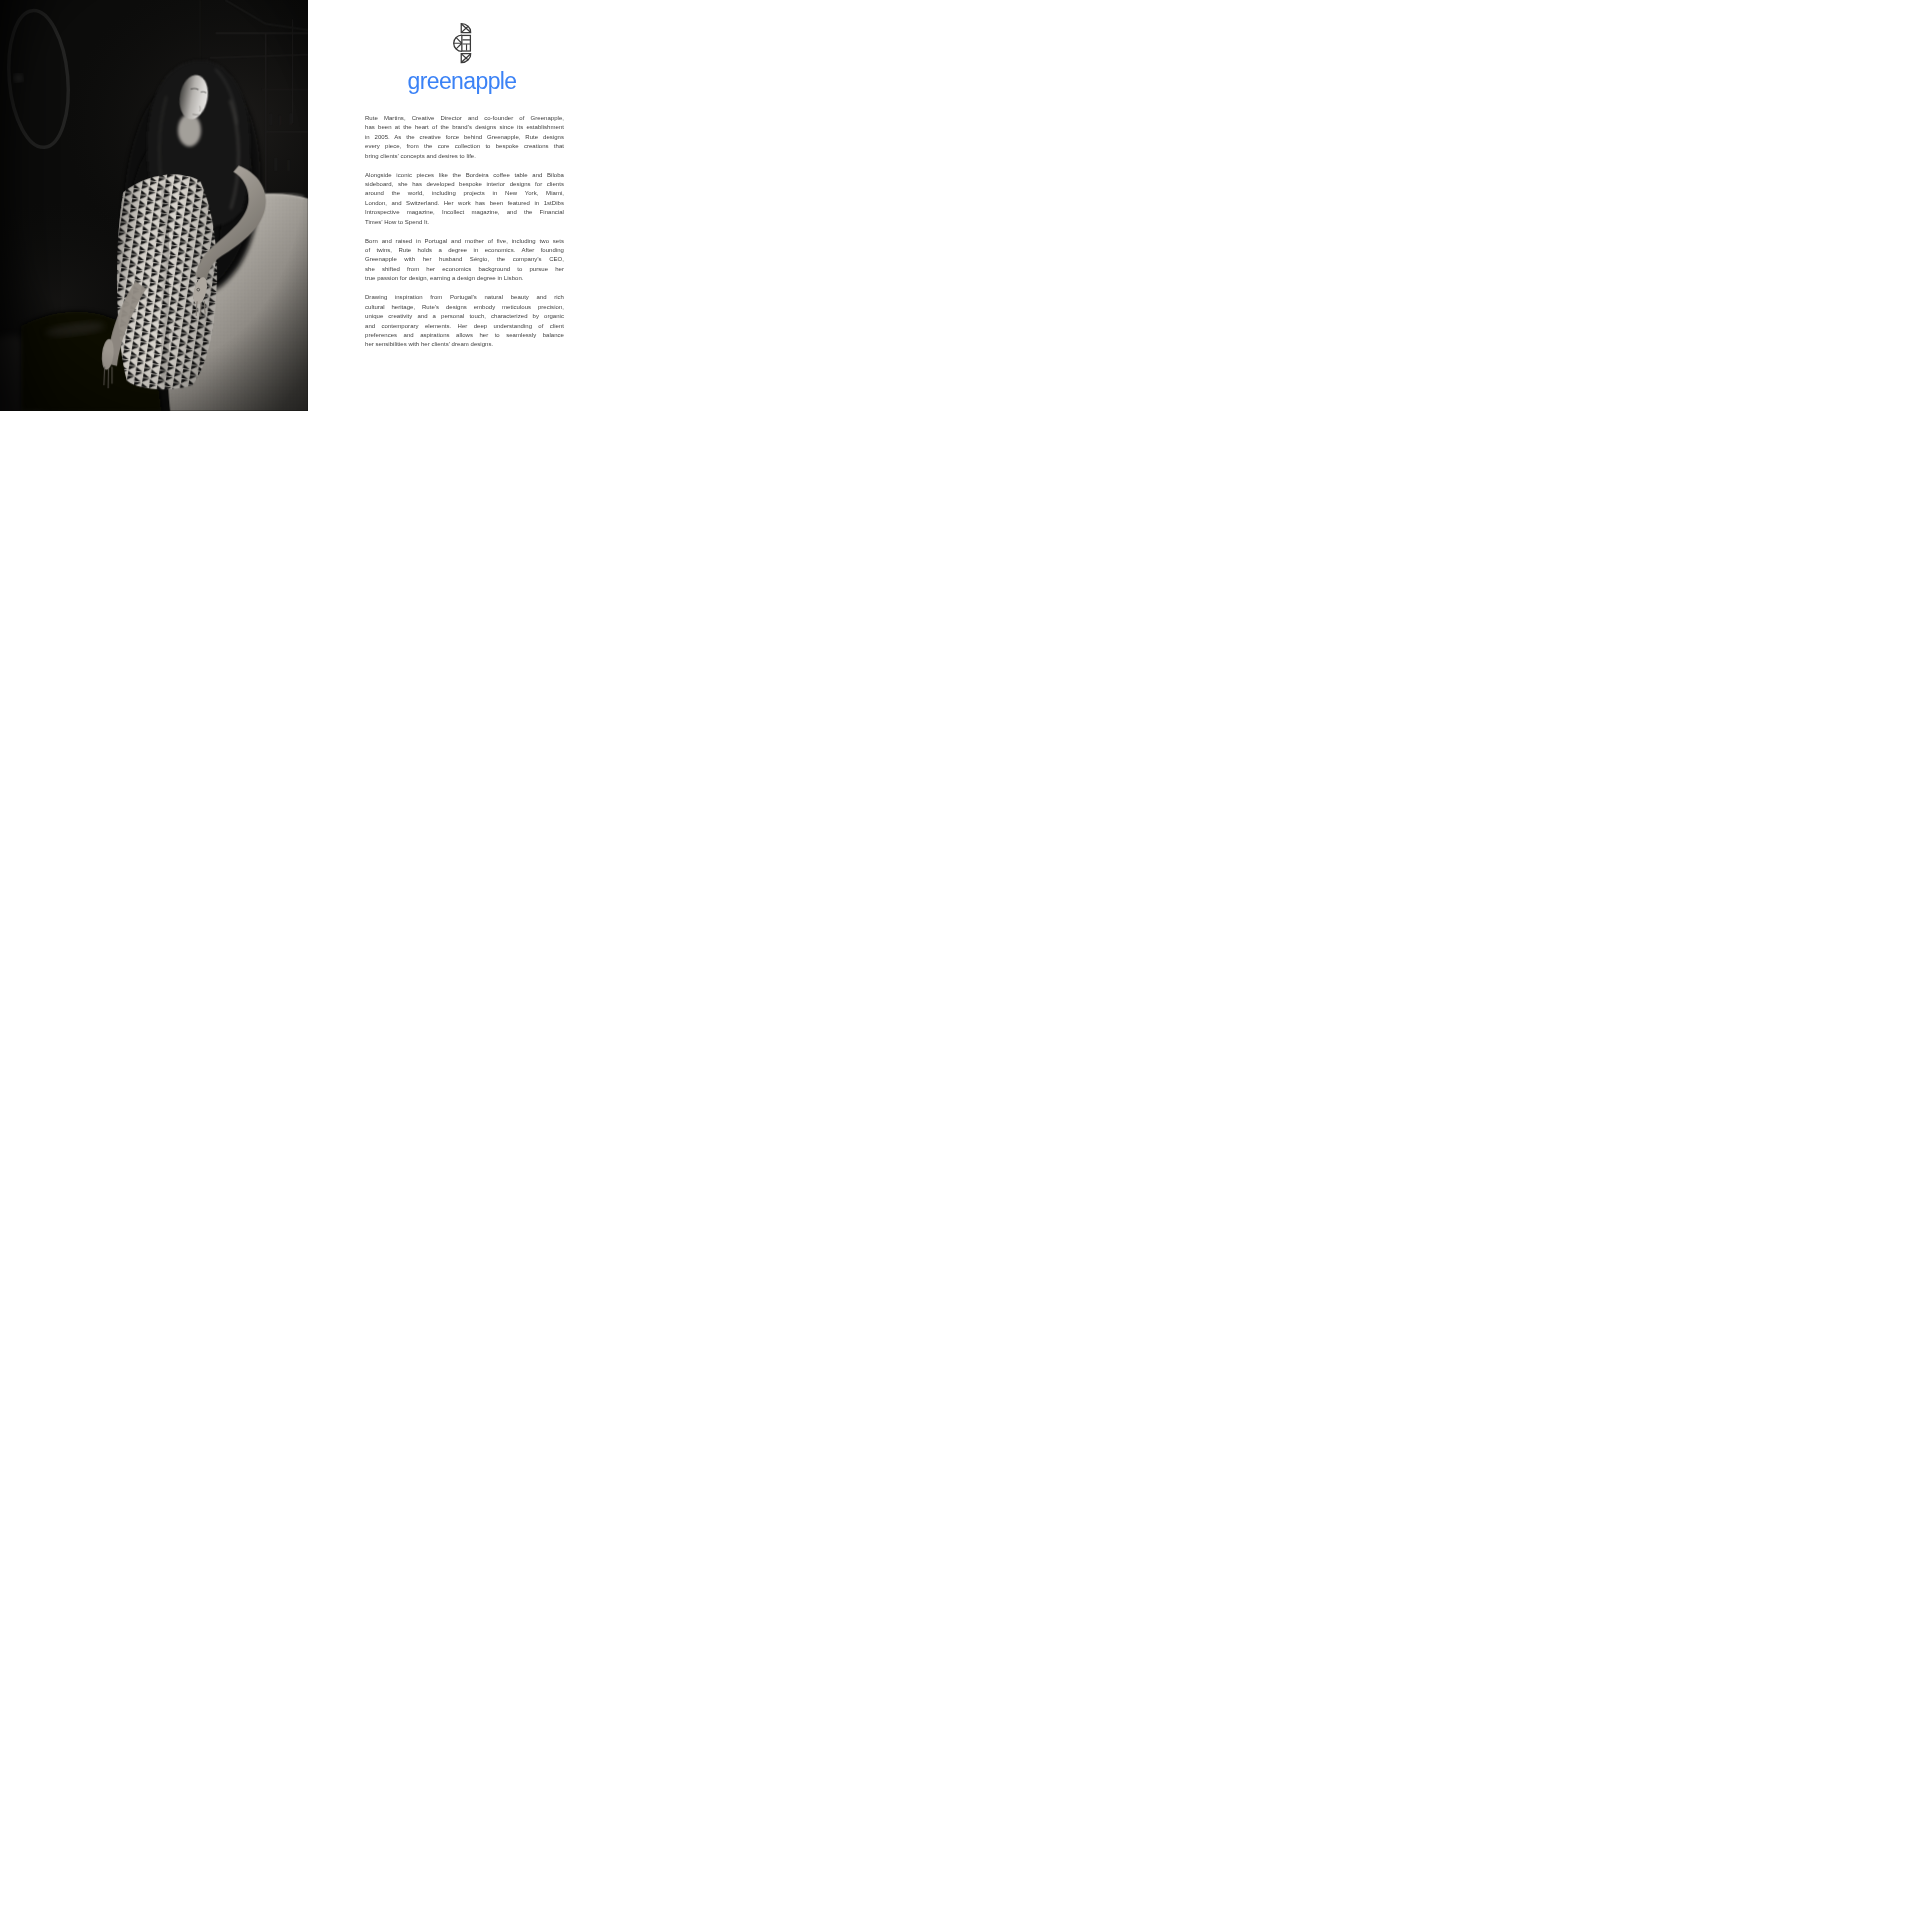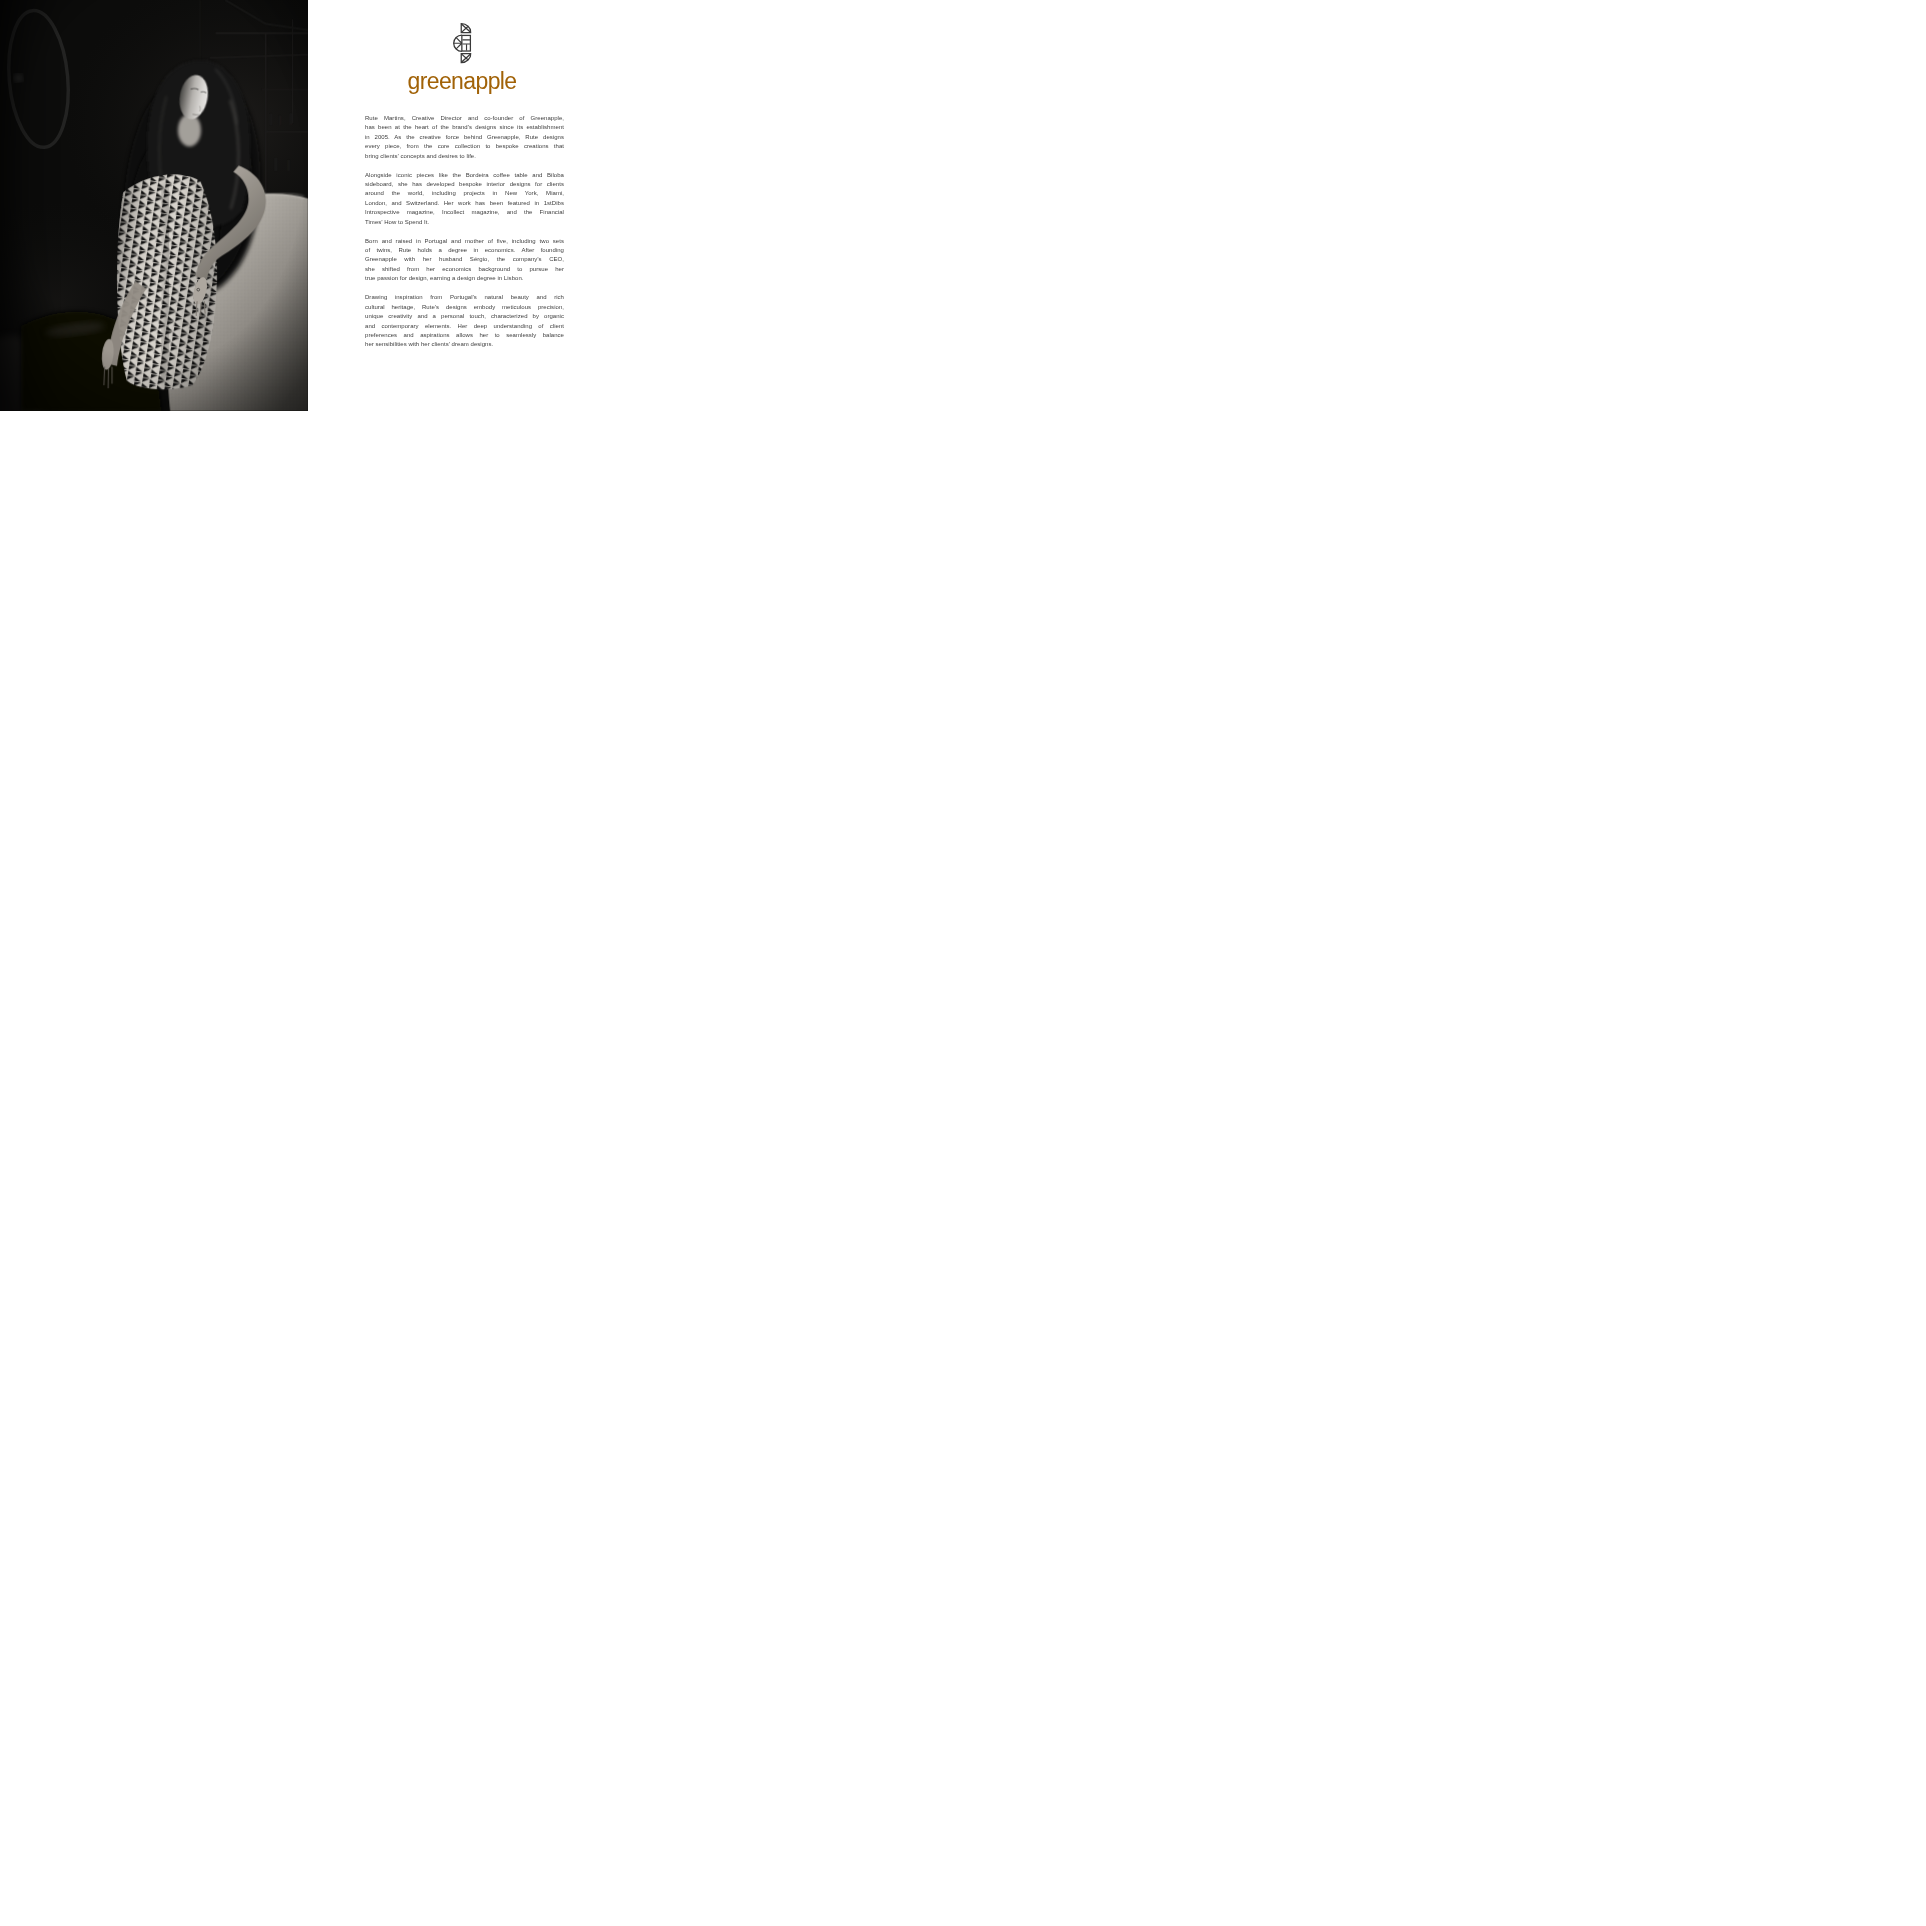--- a/index.html
+++ b/index.html
@@ -3,21 +3,21 @@
 <meta charset="utf-8">
 <style>
   html,body{margin:0;padding:0;background:#ffffff;}
   .page{position:relative;width:616px;height:411px;overflow:hidden;background:#ffffff;
         font-family:"Liberation Sans","DejaVu Sans",sans-serif;display:flex;}
   .photo{position:relative;width:308px;height:411px;flex:0 0 308px;background:#0c0c0b;overflow:hidden;}
   .photo svg{display:block;}
   .panel{position:relative;width:308px;height:411px;flex:0 0 308px;background:#ffffff;}
   .logo-icon{position:absolute;top:22px;left:50%;transform:translateX(-50%);width:19px;height:42px;}
   .wordmark{position:absolute;top:69px;left:50%;transform:translateX(-50%);
-            font-size:23px;line-height:25px;letter-spacing:-0.6px;color:#a16207;white-space:nowrap;
+            font-size:23px;line-height:25px;letter-spacing:-0.6px;color:#3b82f6;white-space:nowrap;
             font-weight:400;}
   .bio{position:absolute;left:57px;top:114px;width:199px;color:#3e3e3e;
        font-size:6px;line-height:9.4px;letter-spacing:0.04px;}
   .para{margin:0 0 9.6px 0;}
   .line{text-align:justify;text-align-last:justify;white-space:normal;}
   .line.last{text-align-last:left;}
 </style>
 </head>
 <body>
 

